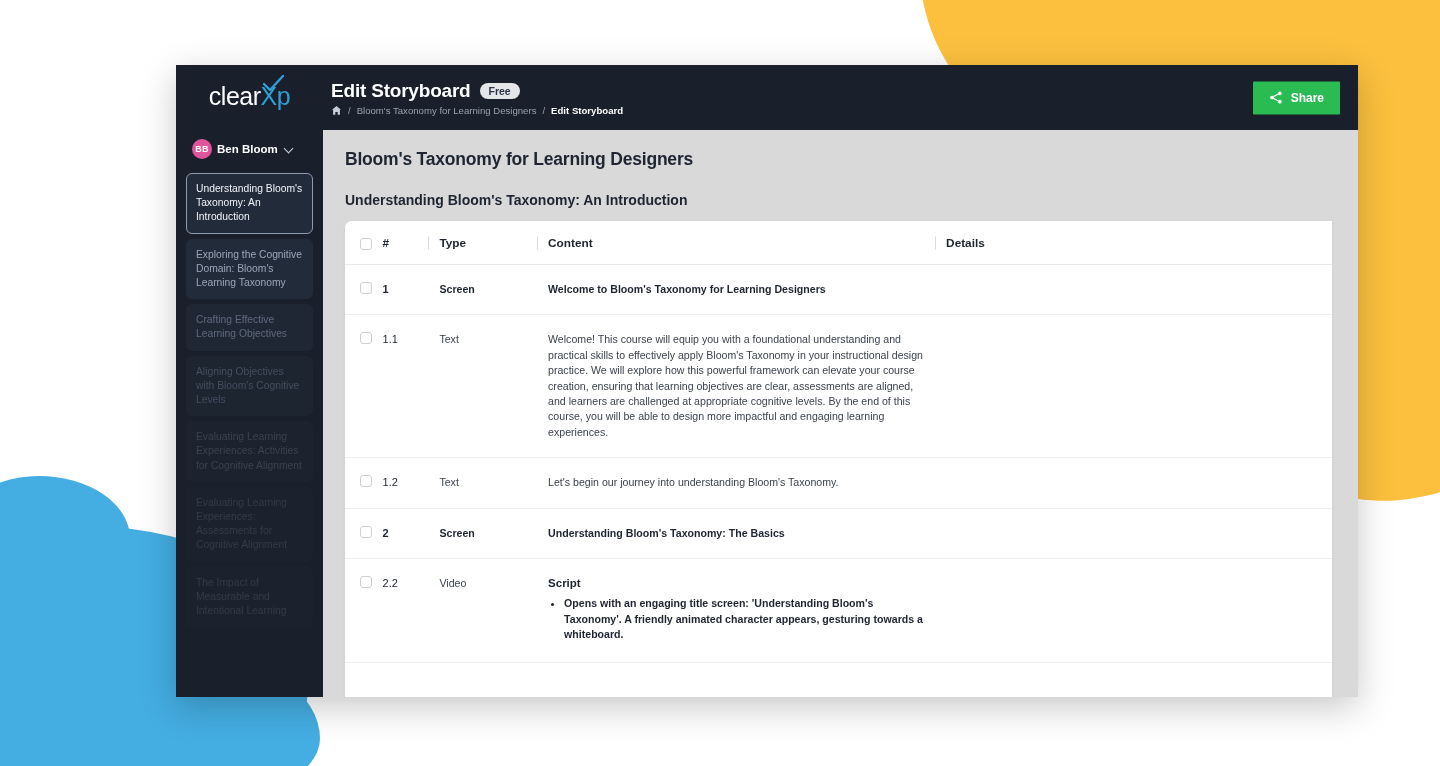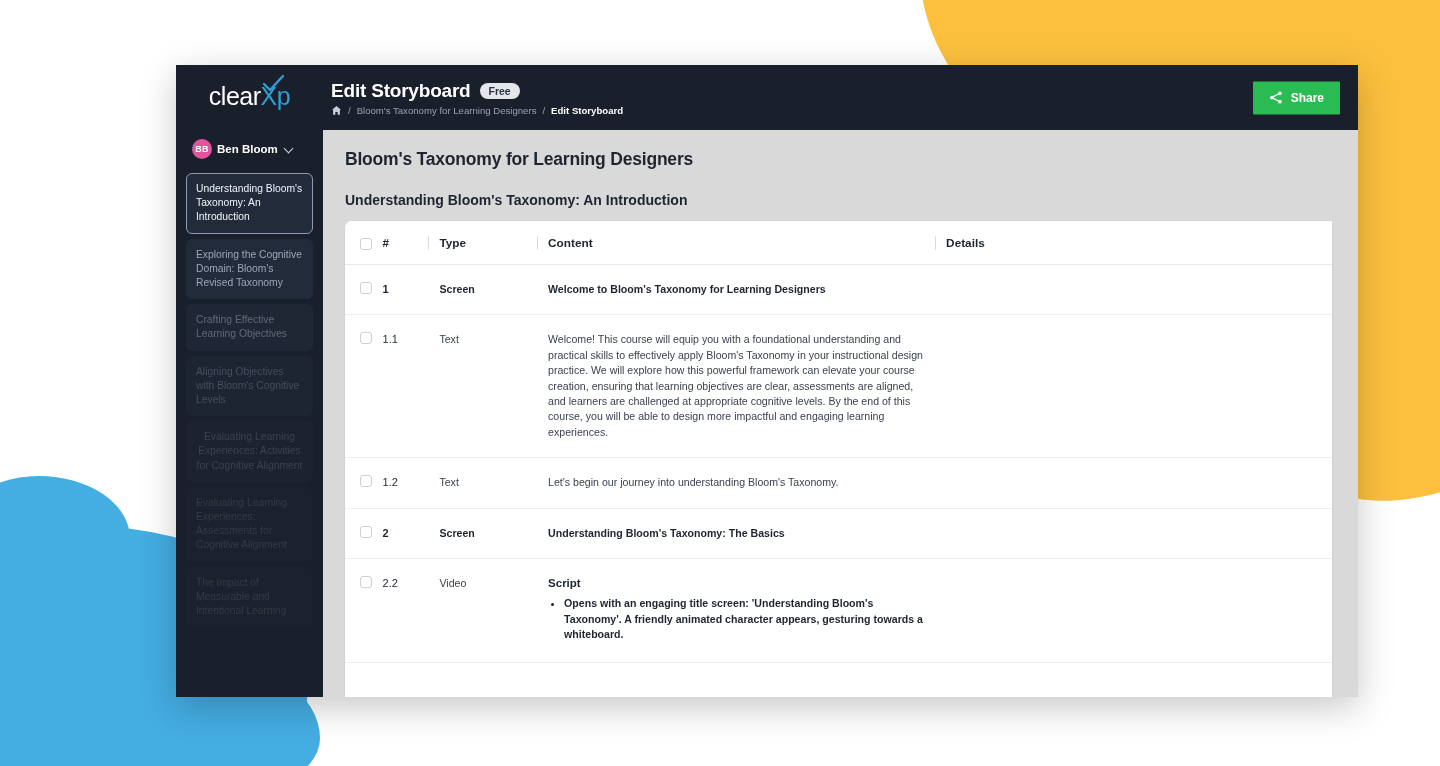--- a/index.html
+++ b/index.html
@@ -123,21 +123,21 @@
     cursor: pointer;
   }
   .nav-item.active {
     border: 1px solid #8e9bb0;
     color: #f2f5f9;
     background: #222b3a;
   }
   .nav-item.f1 { color: #9aa7b8; }
   .nav-item.f2 { color: #5e6a7c; background: #1f2735; }
   .nav-item.f3 { color: #434e5e; background: #1d2531; }
-  .nav-item.f4 { color: #39424f; background: #1c232e; text-align: center; }
+  .nav-item.f4 { color: #39424f; background: #1c232e; }
   .nav-item.f5 { color: #333b46; background: #1b222d; }
 
   
   #right-pane { flex: 1; display: flex; flex-direction: column; min-width: 0; }
 
   #topbar {
     height: 65px;
     background: #191f2b;
     display: flex; align-items: center;
     padding: 0 18px 0 8px;
@@ -261,21 +261,21 @@
       </div>
 
       <div class="user-row">
         <div class="avatar">BB</div>
         <div class="user-name">Ben Bloom</div>
         <div class="chev"></div>
       </div>
 
       <div class="nav-list" id="nav-list">
           <div class="nav-item active"><span>Understanding Bloom's Taxonomy: An Introduction</span></div>
-          <div class="nav-item f1"><span>Exploring the Cognitive Domain: Bloom's Revised Taxonomy</span></div>
+          <div class="nav-item f1"><span>Exploring the Cognitive Domain: Bloom's Learning Taxonomy</span></div>
           <div class="nav-item f2"><span>Crafting Effective Learning Objectives</span></div>
           <div class="nav-item f3"><span>Aligning Objectives with Bloom's Cognitive Levels</span></div>
           <div class="nav-item f4"><span>Evaluating Learning Experiences: Activities for Cognitive Alignment</span></div>
           <div class="nav-item f5"><span>Evaluating Learning Experiences: Assessments for Cognitive Alignment</span></div>
           <div class="nav-item f5"><span>The Impact of Measurable and Intentional Learning</span></div>
         </div>
     </div>
 
     <div id="right-pane">
 

